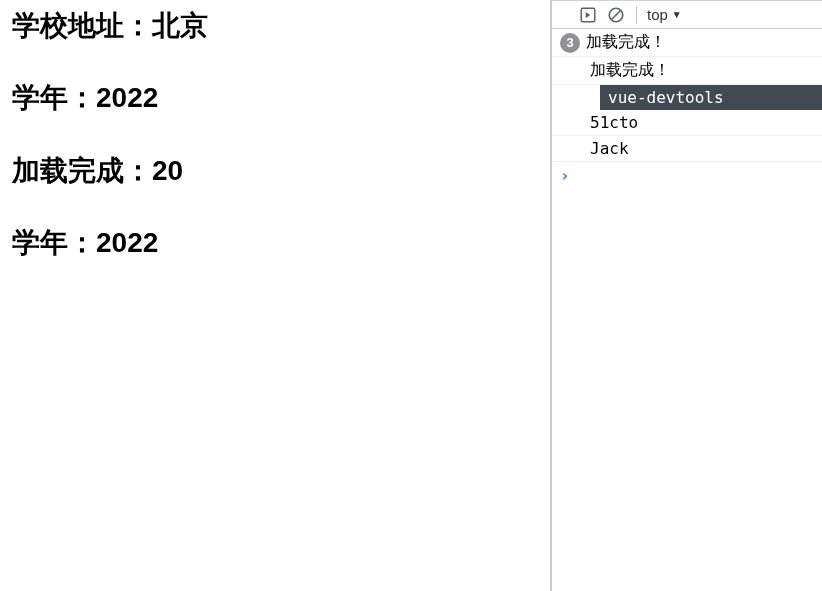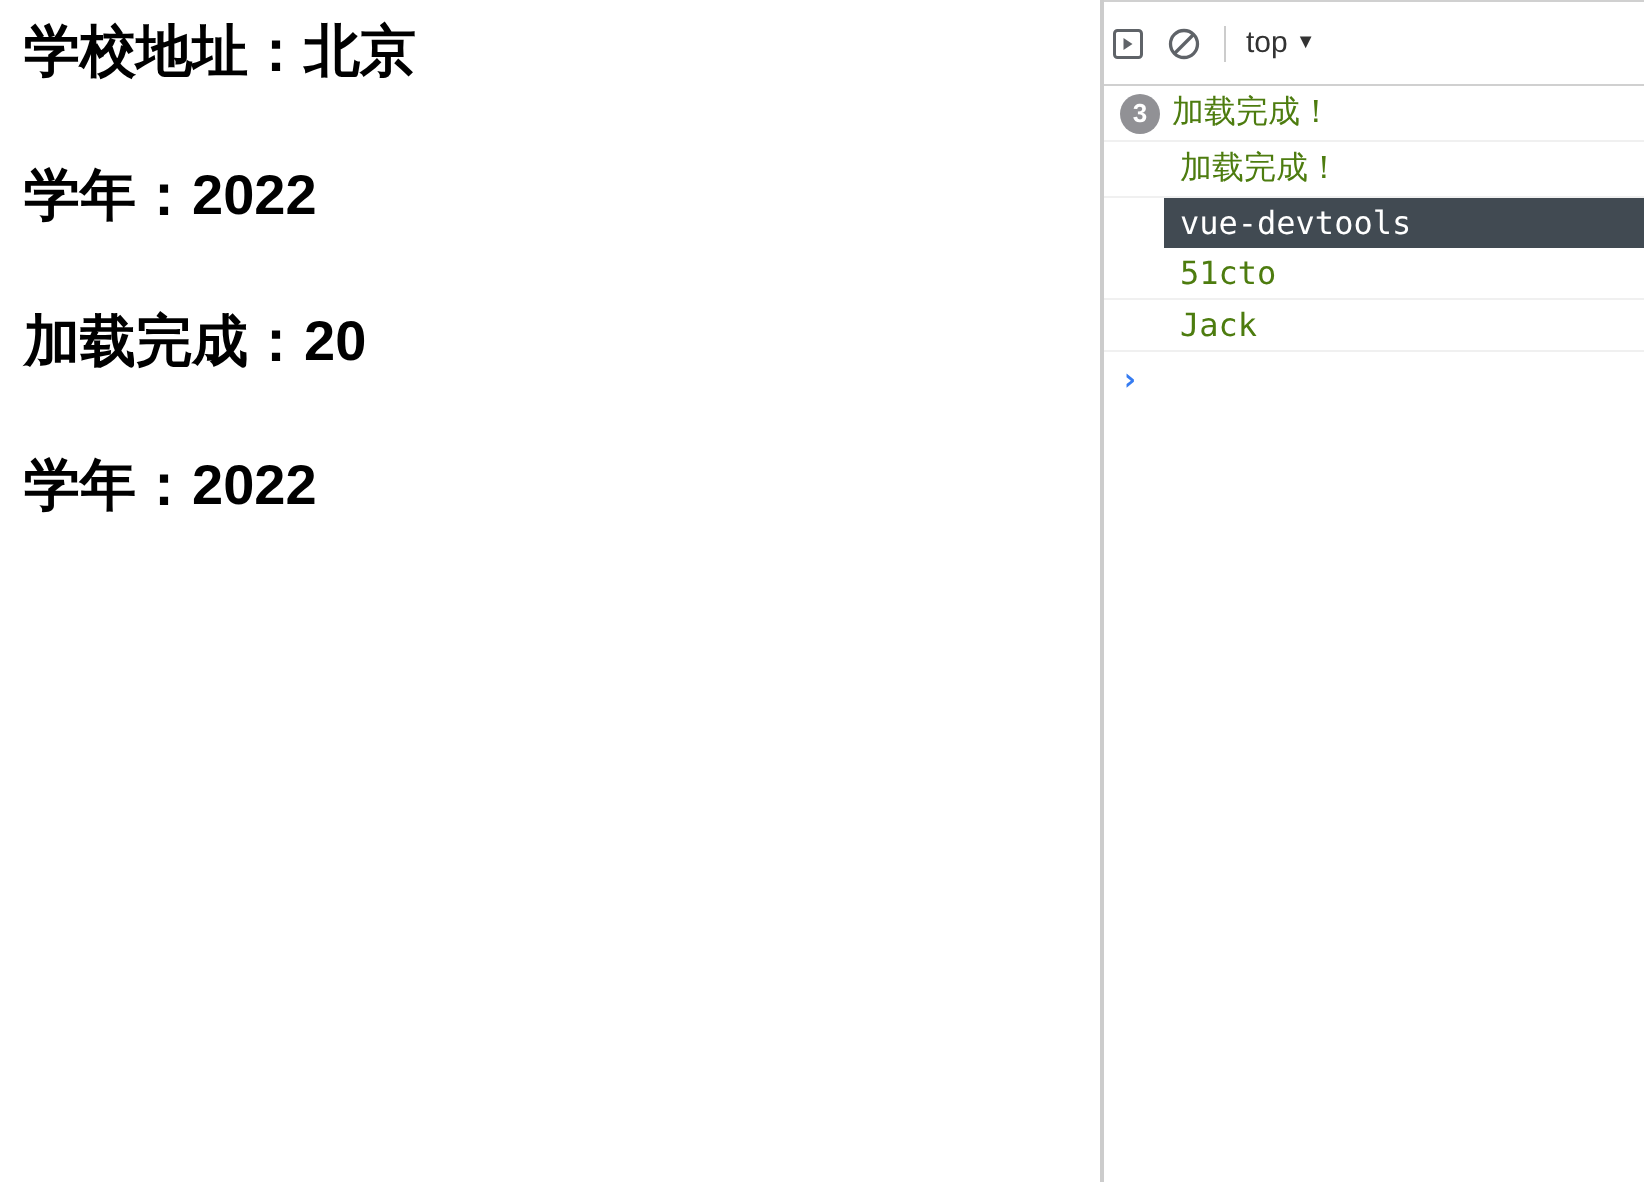--- a/index.html
+++ b/index.html
@@ -32,26 +32,26 @@
       width: 270px;
       background: #fff;
       display: flex;
       flex-direction: column;
       font-family: Menlo, Consolas, monospace;
     }
     .devtools-toolbar {
       display: flex;
       align-items: center;
       gap: 8px;
-      padding: 4px 2px;
+      padding: 4px 26px;
       border-bottom: 1px solid #d0d0d0;
       border-top: 1px solid #d0d0d0;
       font-size: 14px;
       color: #5f6368;
-      height: 43px;
+      height: 29px;
     }
     .toolbar-icon {
       width: 20px;
       height: 20px;
       display: flex;
       align-items: center;
       justify-content: center;
       color: #5f6368;
     }
     .toolbar-icon svg { width: 18px; height: 18px; }
@@ -92,26 +92,26 @@
       border-radius: 50%;
       width: 20px;
       height: 20px;
       display: inline-flex;
       align-items: center;
       justify-content: center;
       font-size: 13px;
       font-weight: 600;
       font-family: sans-serif;
     }
-    .row-text { color: #4d7c0f; }
+    .row-text { color: #000000; }
     .row-indent { padding-left: 38px; }
     .row-hl {
       background: #414a52;
       color: #fff;
-      margin-left: 30px;
+      margin-left: 48px;
       padding: 3px 8px;
       font-size: 16px;
     }
     .console-prompt {
       display: flex;
       align-items: center;
       padding: 4px 8px;
       color: #367cf1;
       font-size: 16px;
       font-weight: bold;

